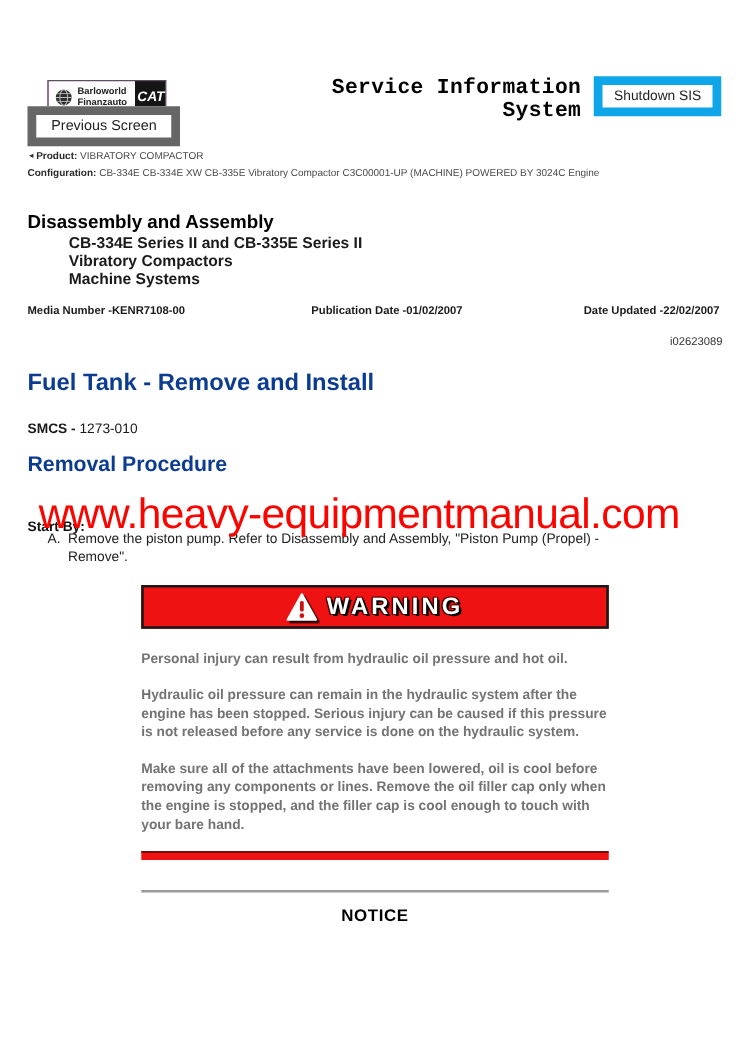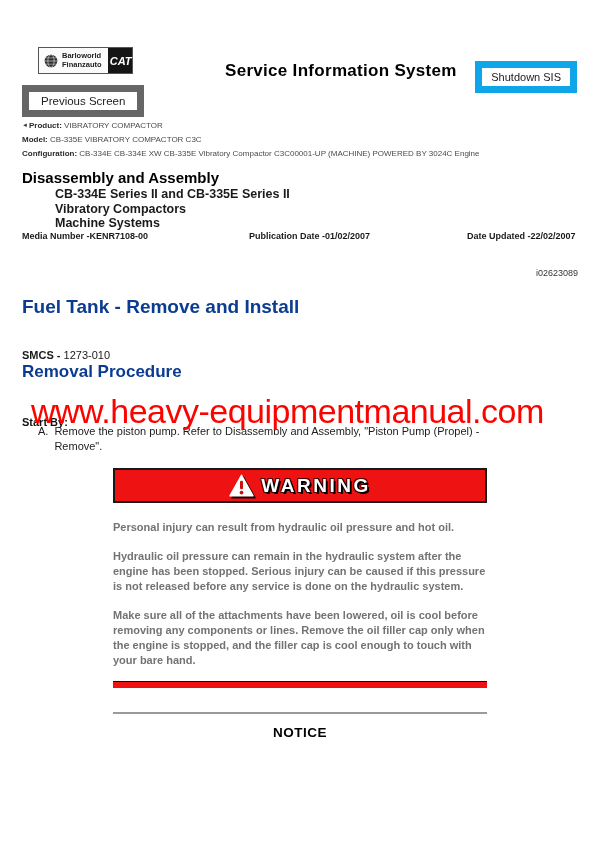--- a/index.html
+++ b/index.html
@@ -2,56 +2,56 @@
 <html><head>
 <meta charset="utf-8">
 <style>
   html,body{margin:0;padding:0;background:#ffffff;}
   .page{
     position:relative;width:600px;height:849px;background:#fff;overflow:hidden;
     font-family:"Liberation Sans",sans-serif;color:#111;
   }
   
   .logo-box{
-    position:absolute;left:38px;top:47px;height:27px;display:flex;align-items:stretch;
+    position:absolute;left:38px;top:64px;height:27px;display:flex;align-items:stretch;
     border:1px solid #555;background:#a21caf;box-sizing:border-box;
   }
   .brand{display:flex;align-items:center;gap:4px;padding:2px 6px 2px 5px;background:#fbfbfb;}
   .brand-text{font-size:7.5px;font-weight:bold;line-height:8.5px;color:#222;letter-spacing:0;}
   .globe{width:14px;height:14px;flex:0 0 auto;}
   .cat-box{
     width:24px;background:#151515;color:#fff;display:flex;align-items:center;justify-content:flex-end;
     font-weight:bold;font-size:11px;font-style:italic;letter-spacing:0;
   }
   .app-title{
-    position:absolute;left:225px;top:61px;width:240px;text-align:left;
-    font-family:Liberation Sans, sans-serif;font-weight:bold;font-size:17px;color:#000;letter-spacing:.3px;
+    position:absolute;left:225px;top:61px;width:240px;text-align:right;
+    font-family:Liberation Mono, monospace;font-weight:bold;font-size:17px;color:#000;letter-spacing:.3px;
   }
   .btn{
     background:#fff;border:7px solid #0ea5e9;color:#222;font-size:11px;
     padding:3px 9px;display:inline-block;box-sizing:border-box;white-space:nowrap;
   }
   .shutdown-btn{position:absolute;right:23px;top:61px;}
   .prev-btn{position:absolute;left:22px;top:85px;border-color:#666;font-size:11.5px;padding:3px 12px;}
   
   .product-info{position:absolute;left:22px;top:118px;font-size:8px;line-height:14px;color:#4a4a4a;}
   .product-info .lbl{font-weight:bold;color:#2b2b2b;}
   .collapse{font-size:6px;color:#333;vertical-align:1px;margin-right:1px;}
   
   .doc-block{position:absolute;left:22px;top:168px;width:556px;}
   .doc-section{font-size:15px;font-weight:bold;color:#000;line-height:19px;}
   .doc-line{font-size:12.5px;font-weight:bold;color:#1a1a1a;line-height:14.5px;margin-left:33px;}
-  .meta-row{display:flex;margin-top:0;font-size:9px;font-weight:bold;color:#1a1a1a;}
+  .meta-row{display:flex;margin-top:12px;font-size:9px;font-weight:bold;color:#1a1a1a;}
   .meta-col1{width:215px;}
   .meta-col2{width:218px;padding-left:12px;}
   .meta-col3{flex:1;}
   .doc-id{position:absolute;right:22px;top:268px;font-size:9px;color:#333;}
   
   .h1{position:absolute;left:22px;top:296px;font-size:19px;font-weight:bold;color:#0c3c91;}
-  .smcs{position:absolute;left:22px;top:337px;font-size:11px;color:#1a1a1a;margin-top:12px;}
+  .smcs{position:absolute;left:22px;top:337px;font-size:11px;color:#1a1a1a;}
   .smcs .lbl{font-weight:bold;}
   .h2{position:absolute;left:22px;top:362px;font-size:17px;font-weight:bold;color:#0c3c91;}
   .startby{position:absolute;left:22px;top:416px;font-size:11px;font-weight:bold;color:#111;}
   .step{position:absolute;left:38px;top:424px;width:470px;display:flex;gap:6px;
         font-size:11px;line-height:15px;color:#1c1c1c;}
   .watermark{
     position:absolute;left:31px;top:392px;font-size:34px;color:#fb0400;white-space:nowrap;
     letter-spacing:-0.5px;z-index:5;
   }
   
@@ -99,24 +99,20 @@
 
   <button class="btn shutdown-btn">Shutdown SIS</button>
   <button class="btn prev-btn">Previous Screen</button>
 
   <div class="product-info">
     <div>
       <span class="collapse">◄</span><span class="lbl">Product:</span>
       <span>VIBRATORY COMPACTOR</span>
     </div>
     <div>
-      <span class="lbl">Model:</span>
-      <span>CB-335E VIBRATORY COMPACTOR C3C</span>
-    </div>
-    <div>
       <span class="lbl">Configuration:</span>
       <span>CB-334E CB-334E XW CB-335E Vibratory Compactor C3C00001-UP (MACHINE) POWERED BY 3024C Engine</span>
     </div>
   </div>
 
   <div class="doc-block">
     <div class="doc-section">Disassembly and Assembly</div>
     <div class="doc-line">CB-334E Series II and CB-335E Series II</div>
     <div class="doc-line">Vibratory Compactors</div>
     <div class="doc-line">Machine Systems</div>

